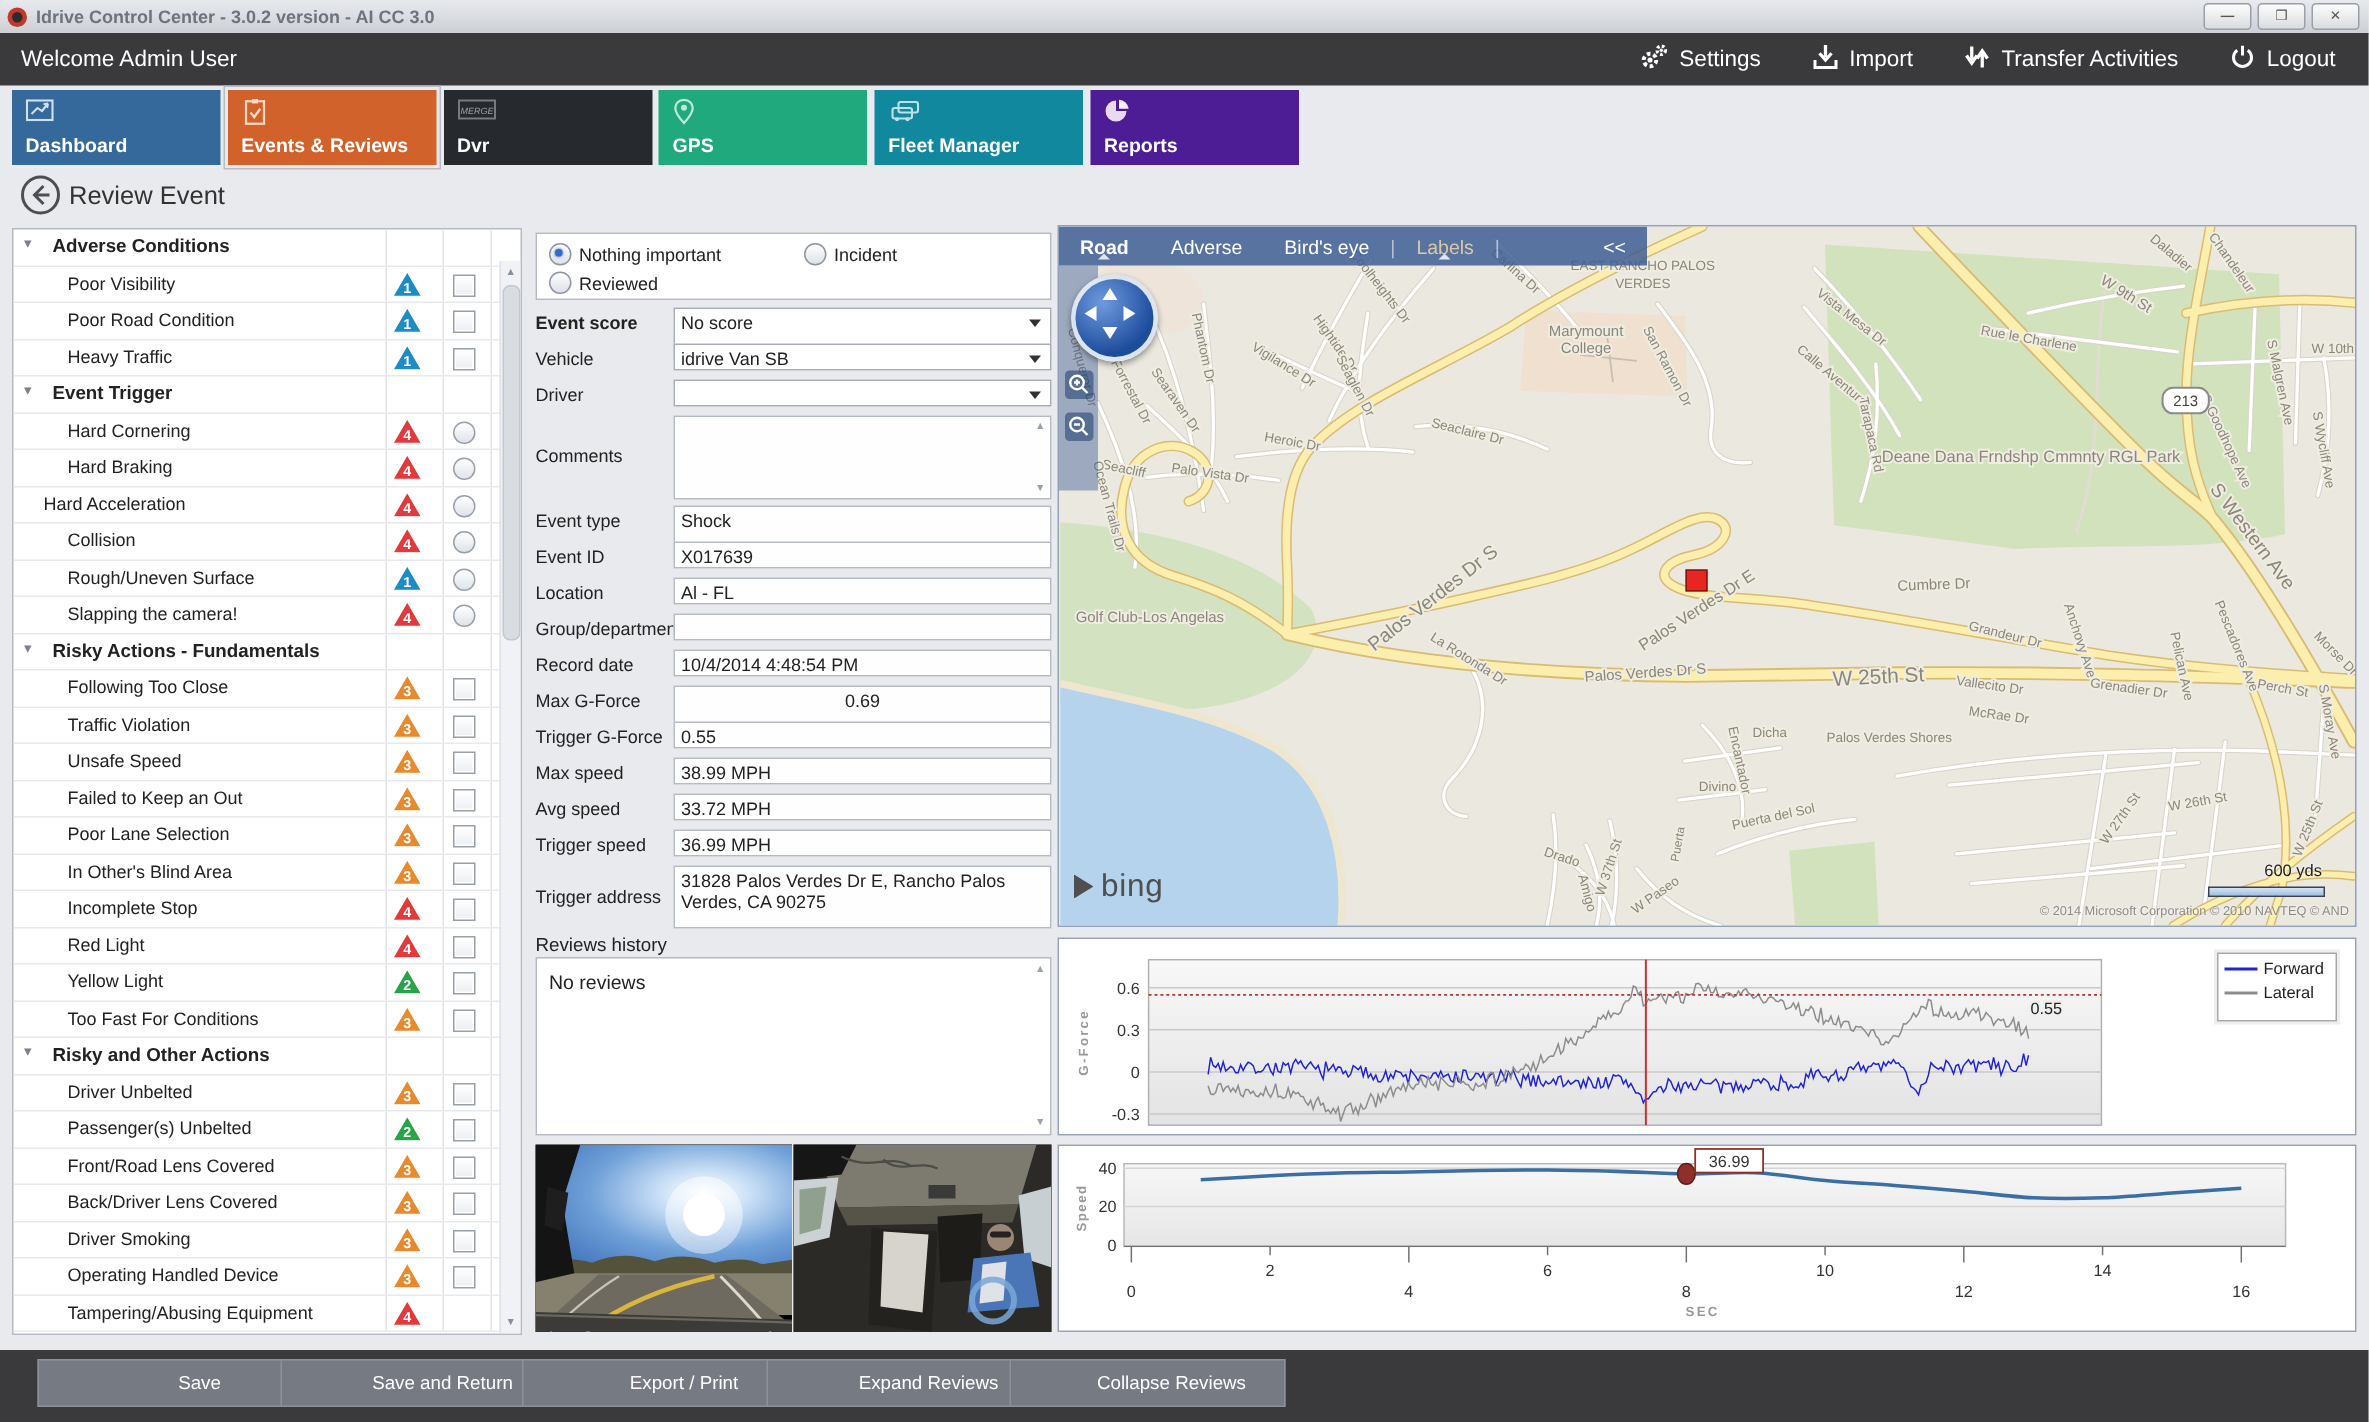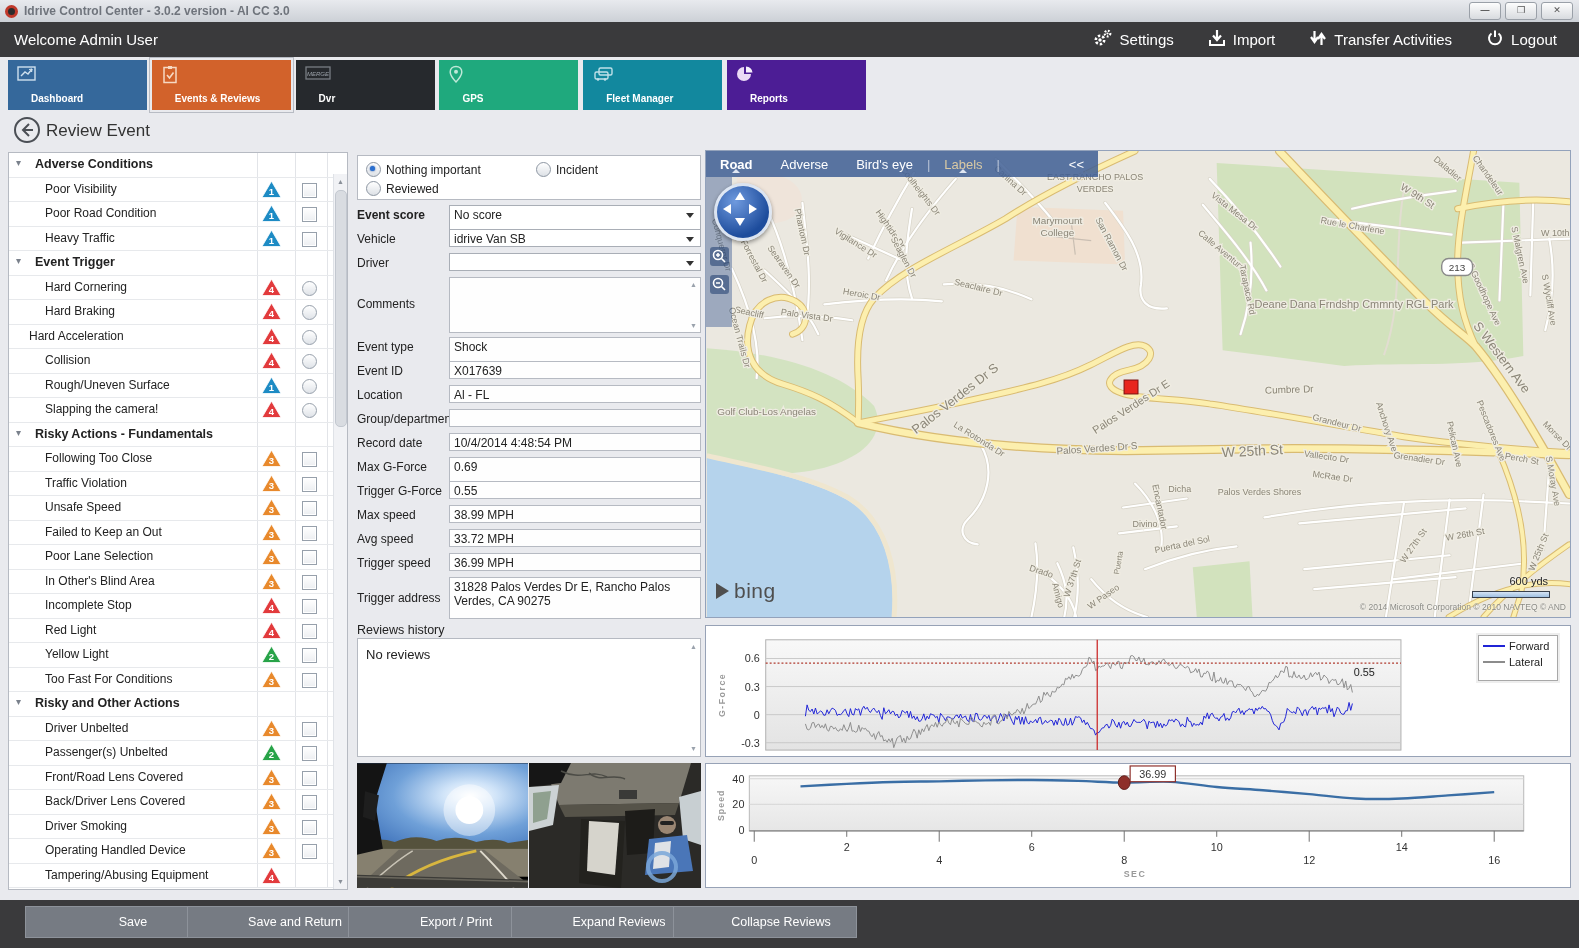--- a/index.html
+++ b/index.html
@@ -13,21 +13,21 @@
   .winbtn{width:30px;height:16px;border:1px solid #9aa0a8;border-radius:3px;background:linear-gradient(#fdfdfd,#d8dbdf);
     color:#555;font-size:9px;line-height:14px;text-align:center;font-weight:bold;}
   
   #toolbar{position:absolute;left:0;top:22px;width:1579px;height:35px;background:#3a3a3c;color:#fff;display:flex;align-items:center;}
   #welcome{font-size:15px;margin-left:14px;}
   #tb-actions{margin-left:auto;display:flex;align-items:center;gap:34px;padding-right:22px;}
   .tb-act{display:flex;align-items:center;gap:7px;font-size:15px;cursor:pointer;}
   
   .tab{position:absolute;top:60px;width:139px;height:50px;color:#fff;cursor:pointer;}
   .tab .ticon{position:absolute;left:9px;top:5px;}
-  .tab .tlabel{position:absolute;left:23px;bottom:6px;font-size:10px;font-weight:bold;}
+  .tab .tlabel{position:absolute;left:9px;bottom:6px;font-size:13px;font-weight:bold;}
   .tab.active{outline:1px solid #b8bcc4;outline-offset:2px;}
   
   #back-btn{position:absolute;left:14px;top:117px;width:26px;height:26px;border:2px solid #4b4f55;border-radius:50%;box-sizing:border-box;cursor:pointer;}
   #page-title{position:absolute;left:46px;top:121px;font-size:17px;color:#333;}
   
   #tree{position:absolute;left:8px;top:152px;width:340px;height:738px;background:#fff;border:1px solid #b6bac2;box-sizing:border-box;overflow:hidden;}
   #tree-header{height:21px;background:#f3f4f6;border-bottom:1px solid #cdd1d7;font-size:12px;color:#333;position:relative;}
   #tree-header span{position:absolute;left:6px;top:3px;}
   .colsep{position:absolute;top:0;bottom:0;width:1px;background:#e2e4e8;}
   .trow{position:relative;height:24.5px;border-bottom:1px solid #e7e9ec;box-sizing:border-box;}
@@ -542,21 +542,21 @@
     <div class="fctl ro" style="top: 337px; height: 36px;"><span>Shock</span></div>
     <div class="frow-label" style="top: 364px;">Event ID</div>
     <div class="fctl ro" style="top: 361px; height: 18px;"><span>X017639</span></div>
     <div class="frow-label" style="top: 388px;">Location</div>
     <div class="fctl ro" style="top: 385px; height: 18px;"><span>Al - FL</span></div>
     <div class="frow-label" style="top: 412px;">Group/department</div>
     <div class="fctl ro" style="top: 409px; height: 18px;"><span></span></div>
     <div class="frow-label" style="top: 436px;">Record date</div>
     <div class="fctl ro" style="top: 433px; height: 18px;"><span>10/4/2014 4:48:54 PM</span></div>
     <div class="frow-label" style="top: 460px;">Max G-Force</div>
-    <div class="fctl ro" style="top: 457px; height: 33px;"><span>0.69</span></div>
+    <div class="fctl ro" style="top: 457px; height: 33px; text-align: center;"><span>0.69</span></div>
     <div class="frow-label" style="top: 484px;">Trigger G-Force</div>
     <div class="fctl ro" style="top: 481px; height: 18px;"><span>0.55</span></div>
     <div class="frow-label" style="top: 508px;">Max speed</div>
     <div class="fctl ro" style="top: 505px; height: 18px;"><span>38.99 MPH</span></div>
     <div class="frow-label" style="top: 532px;">Avg speed</div>
     <div class="fctl ro" style="top: 529px; height: 18px;"><span>33.72 MPH</span></div>
     <div class="frow-label" style="top: 556px;">Trigger speed</div>
     <div class="fctl ro" style="top: 553px; height: 18px;"><span>36.99 MPH</span></div>
     <div class="frow-label" style="top: 591px;">Trigger address</div>
     <div class="fctl ro" style="top: 577px; height: 42px;"><span>31828 Palos Verdes Dr E, Rancho Palos Verdes, CA 90275</span></div>

